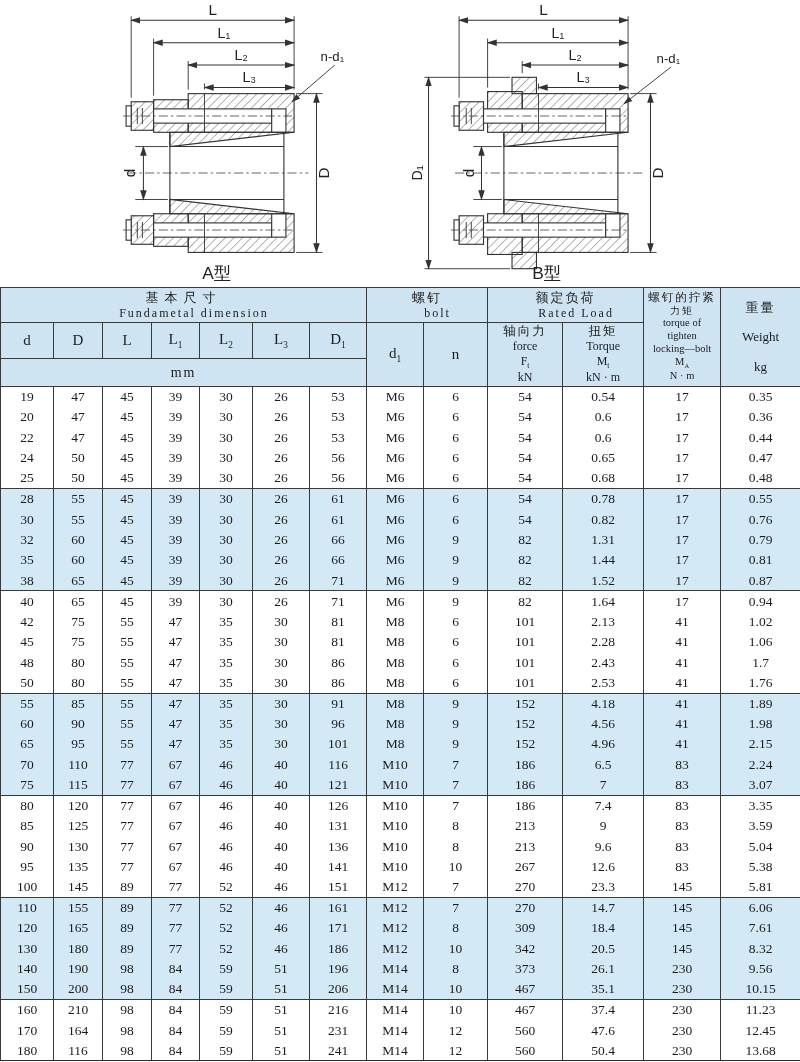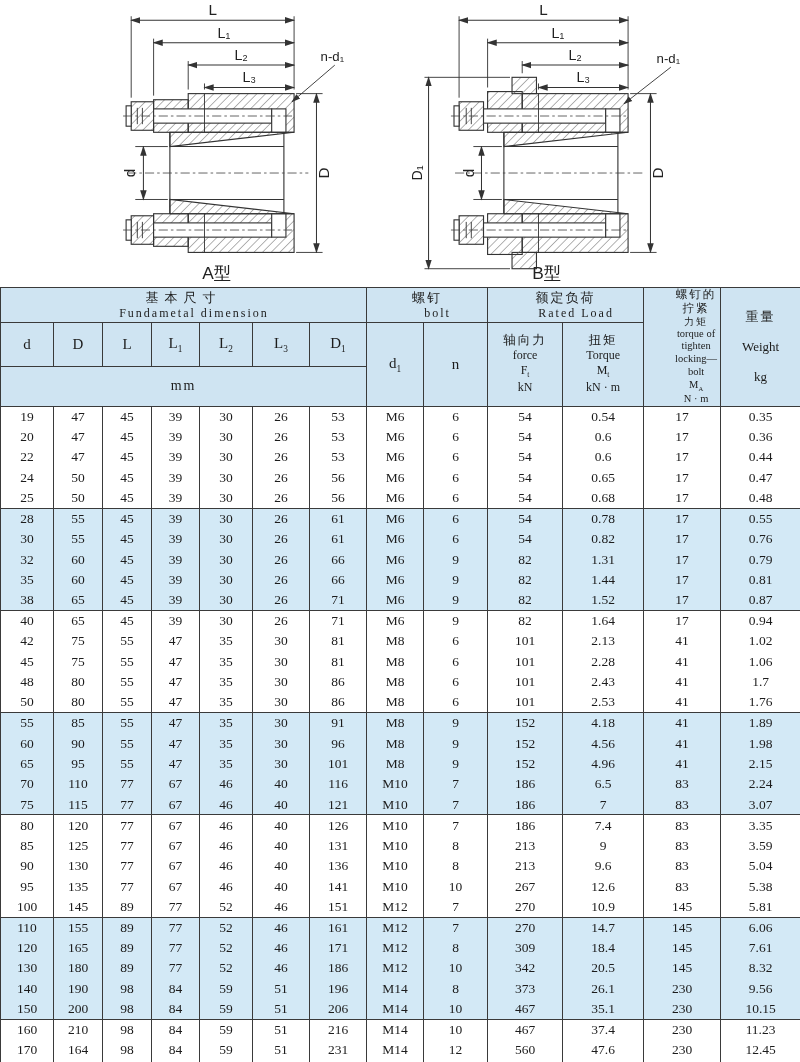--- a/index.html
+++ b/index.html
@@ -29,26 +29,26 @@
     padding-left:32px;
   }
   table.spec th, table.spec td {
     border-left:1px solid #3a3a3a; border-right:1px solid #3a3a3a;
     text-align:center; vertical-align:middle; padding:0;
     font-weight:normal; overflow:hidden;
   }
   thead th { background:#cfe4f2; border-bottom:1px solid #3a3a3a; border-top:1px solid #3a3a3a; }
   .hr1 th { height:35px; }
   .hr2 th { height:36px; }
-  .hr3 th { height:40px; }
+  .hr3 th { height:28px; }
   .zh  { font-size:13px; letter-spacing:6px; line-height:1.2; }
   .zh2 { font-size:13px; letter-spacing:2px; line-height:1.2; }
   .en  { font-size:12px; letter-spacing:2px; line-height:1.2;margin-left:21px; }
   .sym { font-size:15px; }
-  .small-lines { font-size:10.5px; line-height:1.22; letter-spacing:0;margin-left:28px; }
+  .small-lines { font-size:10.5px; line-height:1.22; letter-spacing:0; }
   .mid-lines   { font-size:12px;  line-height:1.25; }
   .weight-cell div { line-height:1.2; }
   .weight-gap { height:14px; }
   sub { font-size:0.62em; }
   tbody td { height:20.45px; font-size:13.5px; line-height:1; background:#fff; }
   tbody tr.blue td { background:#d3e9f6; }
   tbody tr.group-start td { border-top:1px solid #3a3a3a; }
 </style>
 </head>
 <body>
@@ -639,21 +639,21 @@
         <td>100</td>
         <td>145</td>
         <td>89</td>
         <td>77</td>
         <td>52</td>
         <td>46</td>
         <td>151</td>
         <td>M12</td>
         <td>7</td>
         <td>270</td>
-        <td>10.9</td>
+        <td>23.3</td>
         <td>145</td>
         <td>5.81</td>
       </tr>
       <tr class="blue group-start">
         <td>110</td>
         <td>155</td>
         <td>89</td>
         <td>77</td>
         <td>52</td>
         <td>46</td>

